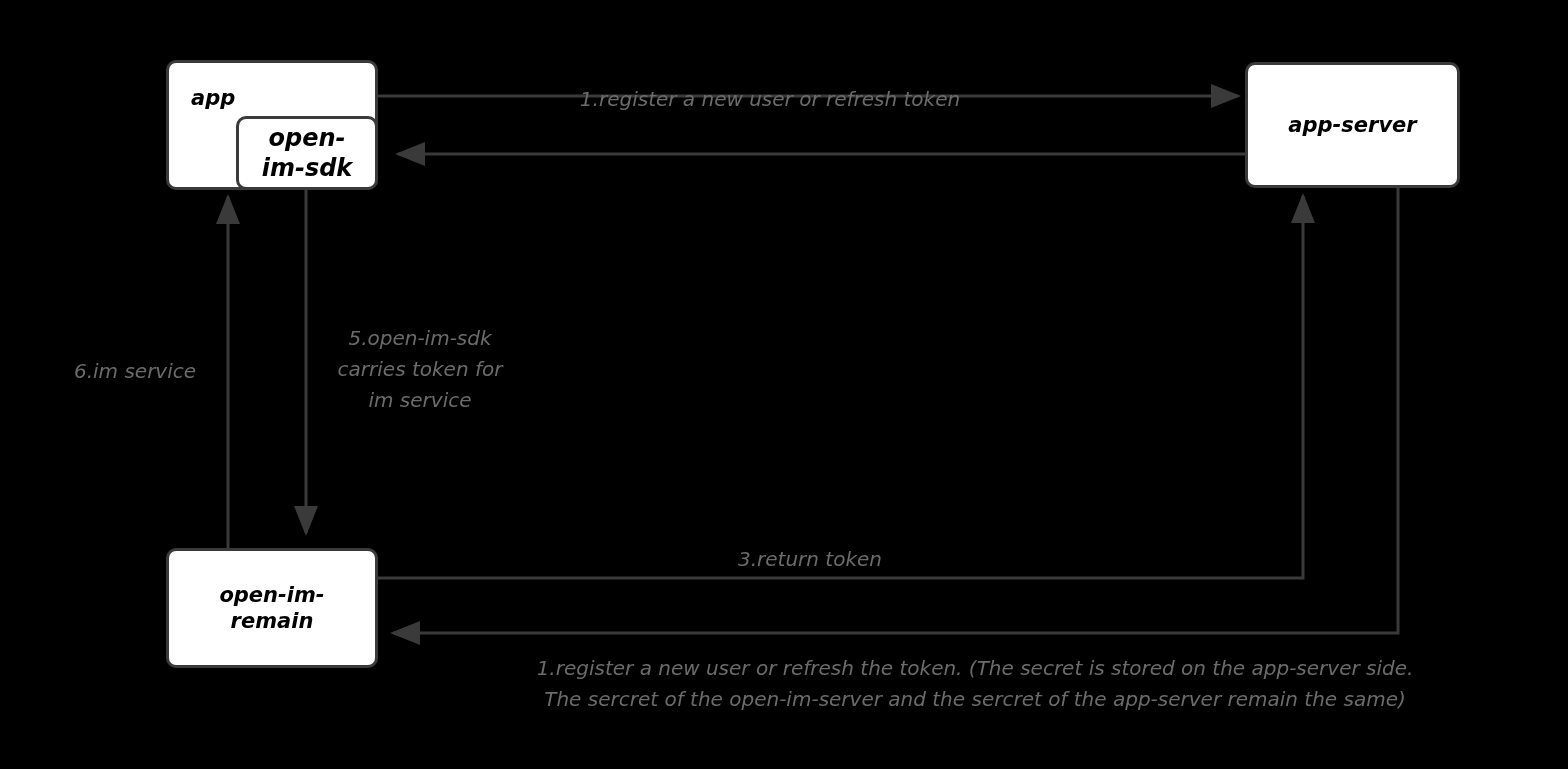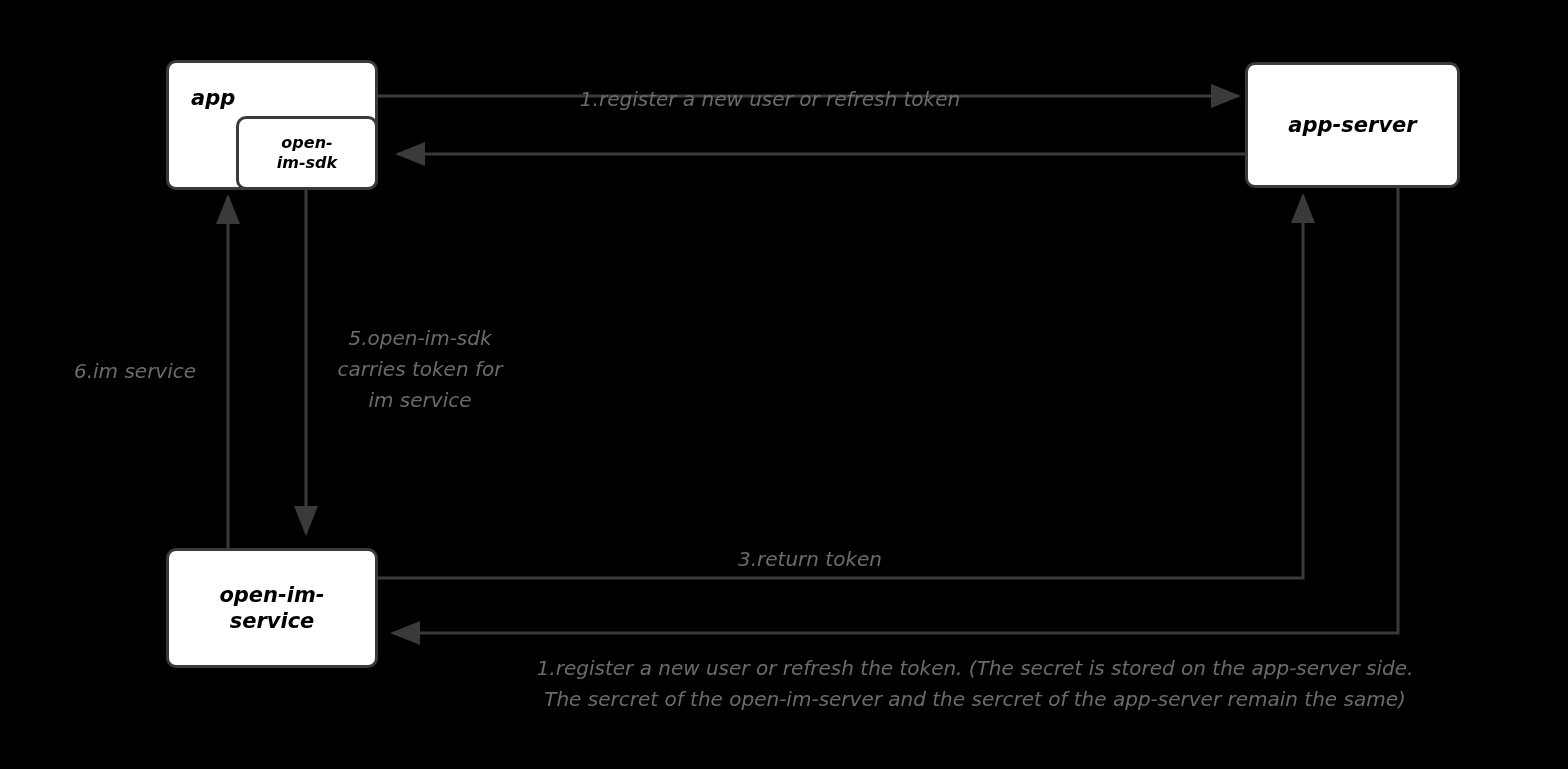--- a/index.html
+++ b/index.html
@@ -38,21 +38,21 @@
     height: 130px;
     align-items: flex-start;
     justify-content: flex-start;
     padding: 22px 0 0 22px;
   }
   .node-sdk {
     left: 236px;
     top: 116px;
     width: 142px;
     height: 74px;
-    font-size: 16px;
+    font-size: 24px;
   }
   .node-appserver {
     left: 1245px;
     top: 62px;
     width: 215px;
     height: 126px;
     align-items: center;
   }
   .node-imserver {
     left: 166px;
@@ -111,21 +111,21 @@
     <span style="white-space: pre-line;">open-
 im-sdk</span>
   </div>
 
   <div class="node node-appserver">
     <span>app-server</span>
   </div>
 
   <div class="node node-imserver">
     <span style="white-space: pre-line;">open-im-
-service</span>
+remain</span>
   </div>
 
   <div class="edge-label" style="left:520px; top:60px; width:500px;margin-top:24px;">1.register a new user or refresh token</div>
 
 
   <div class="edge-label" style="left:315px; top:323px; width:210px;">5.open-im-sdk
 carries token for
 im service</div>
 
   <div class="edge-label" style="left:55px; top:356px; width:160px;">6.im service</div>

